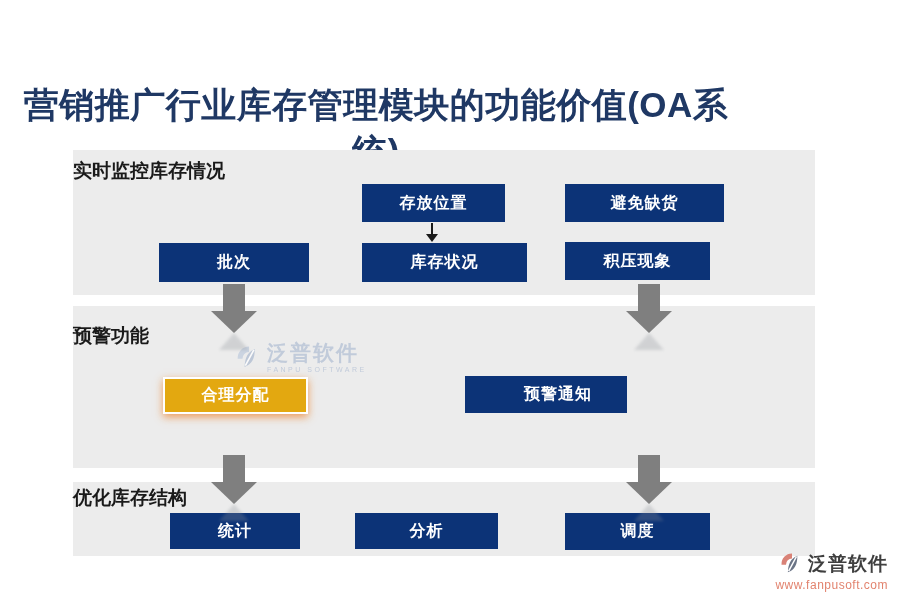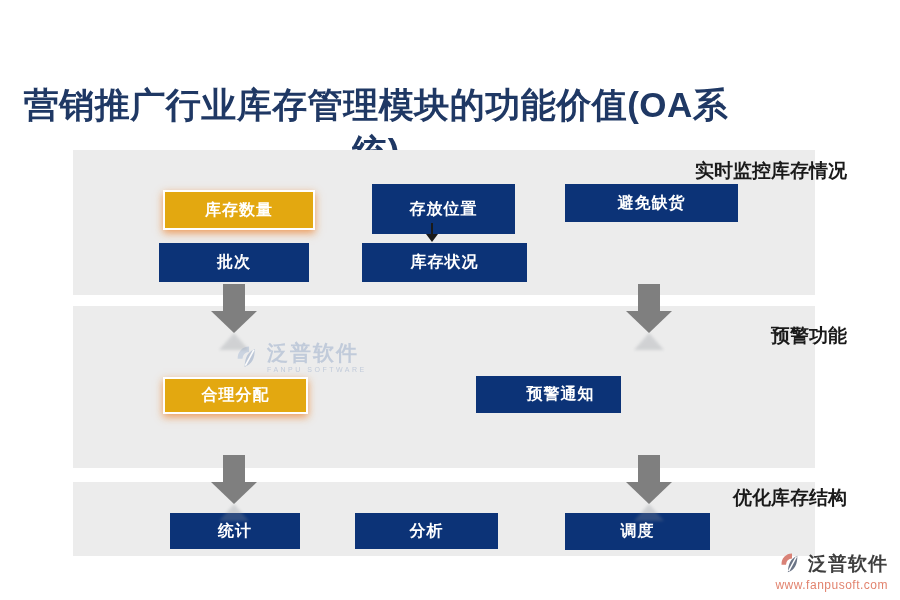--- a/index.html
+++ b/index.html
@@ -10,42 +10,42 @@
   body{font-family:"Liberation Sans","DejaVu Sans",sans-serif;}
   #stage{position:relative;width:900px;height:600px;background:#fff;overflow:hidden;}
 
   .title{position:absolute;top:82px;left:0;width:752px;text-align:center;
     font-size:35px;font-weight:bold;color:var(--title);letter-spacing:.5px;}
 
   .sec{position:absolute;left:73px;width:742px;background:var(--section-bg);}
   #sec1{top:150px;height:145px;}
   #sec2{top:306px;height:162px;}
   #sec3{top:482px;height:74px;}
-  .sec-heading{position:absolute;left:0;width:100%;text-align:right;
-    font-size:19px;font-weight:bold;color:var(--heading);margin-left:32px;}
+  .sec-heading{position:absolute;left:0;width:100%;text-align:left;
+    font-size:19px;font-weight:bold;color:var(--heading);}
   #sec1 .sec-heading{top:8px;}
   #sec2 .sec-heading{top:17px;}
   #sec3 .sec-heading{top:3px;}
 
   .btn{position:absolute;display:flex;align-items:center;justify-content:center;
     color:#fff;font-size:16px;font-weight:bold;letter-spacing:1px;box-sizing:border-box;}
   .btn-navy{background:var(--navy);}
   .btn-gold{background:var(--gold);border:2px solid #fff;
     box-shadow:0 3px 8px rgba(238,128,40,.75);}
 
   
   #b-quantity{left:163px;top:190px;width:152px;height:40px;}
-  #b-location{left:372px;top:184px;width:143px;height:50px;}
-  #b-stockout{left:565px;top:184px;width:173px;height:38px;}
+  #b-location{left:362px;top:184px;width:143px;height:38px;}
+  #b-stockout{left:565px;top:184px;width:159px;height:38px;}
   #b-batch{left:159px;top:243px;width:150px;height:39px;}
   #b-status{left:362px;top:243px;width:165px;height:39px;}
   #b-overstock{left:565px;top:242px;width:145px;height:38px;}
   
   #b-allocation{left:163px;top:377px;width:145px;height:37px;}
-  #b-notice{left:476px;top:376px;width:145px;height:37px;padding-left:24px;}
+  #b-notice{left:465px;top:376px;width:162px;height:37px;padding-left:24px;}
   
   #b-stats{left:170px;top:513px;width:130px;height:36px;}
   #b-analysis{left:355px;top:513px;width:143px;height:36px;}
   #b-dispatch{left:533px;top:513px;width:145px;height:37px;margin-left:32px;}
 
   
   .connector{position:absolute;left:425px;top:223px;width:14px;height:20px;}
   .connector .line{position:absolute;left:6px;top:0;width:2px;height:13px;background:#1a1a1a;}
   .connector .tip{position:absolute;left:1px;top:11px;width:0;height:0;
     border-left:6px solid transparent;border-right:6px solid transparent;border-top:8px solid #1a1a1a;}
@@ -81,34 +81,34 @@
 </head>
 <body>
 
 <div id="stage">
 
   <div class="title">营销推广行业库存管理模块的功能价值(OA系统)</div>
 
   <div class="sec" id="sec1">
     <div class="sec-heading">实时监控库存情况</div>
   </div>
-  <div class="btn btn-gold" id="b-quantity">
-      <span>库存数量</span>
-    </div>
   <div class="btn btn-navy" id="b-location">
       <span>存放位置</span>
     </div>
   <div class="btn btn-navy" id="b-stockout">
       <span>避免缺货</span>
     </div>
   <div class="btn btn-navy" id="b-batch">
       <span>批次</span>
     </div>
   <div class="btn btn-navy" id="b-status">
       <span>库存状况</span>
+    </div>
+  <div class="btn btn-navy" id="b-overstock">
+      <span>积压现象</span>
     </div>
 
   <div class="connector">
     <div class="line"></div>
     <div class="tip"></div>
   </div>
 
   <div class="flow" id="fa1">
     <div class="shaft"></div>
     <div class="head"></div>

